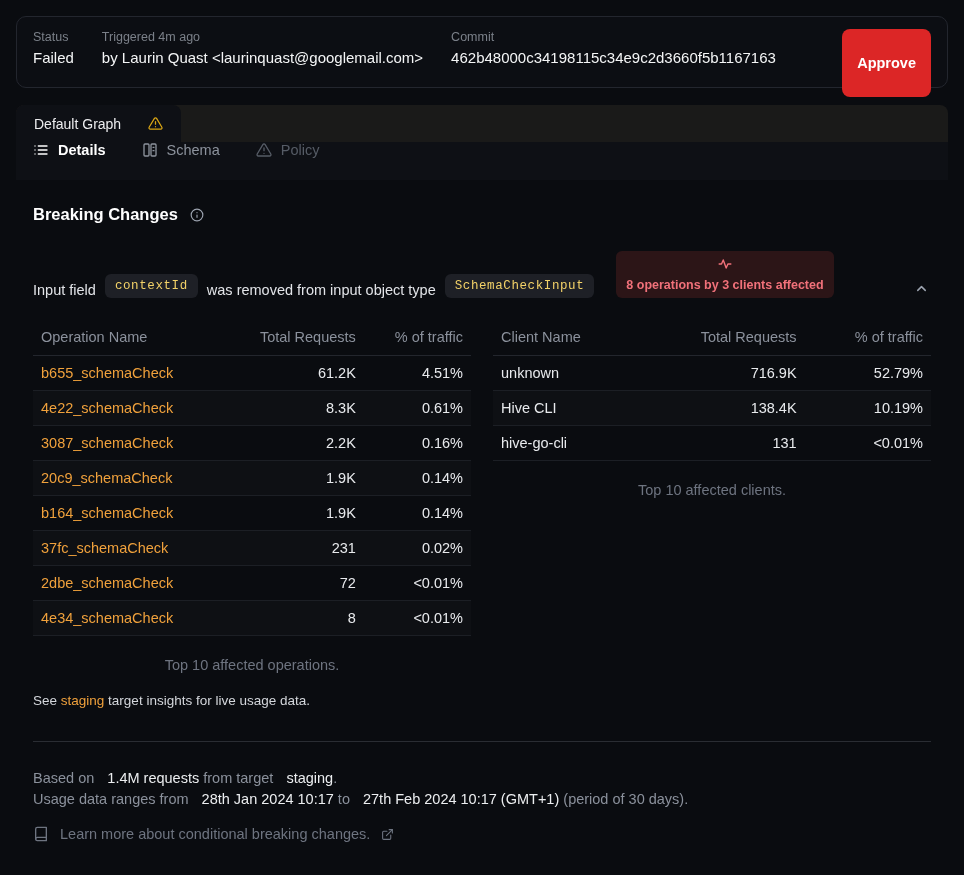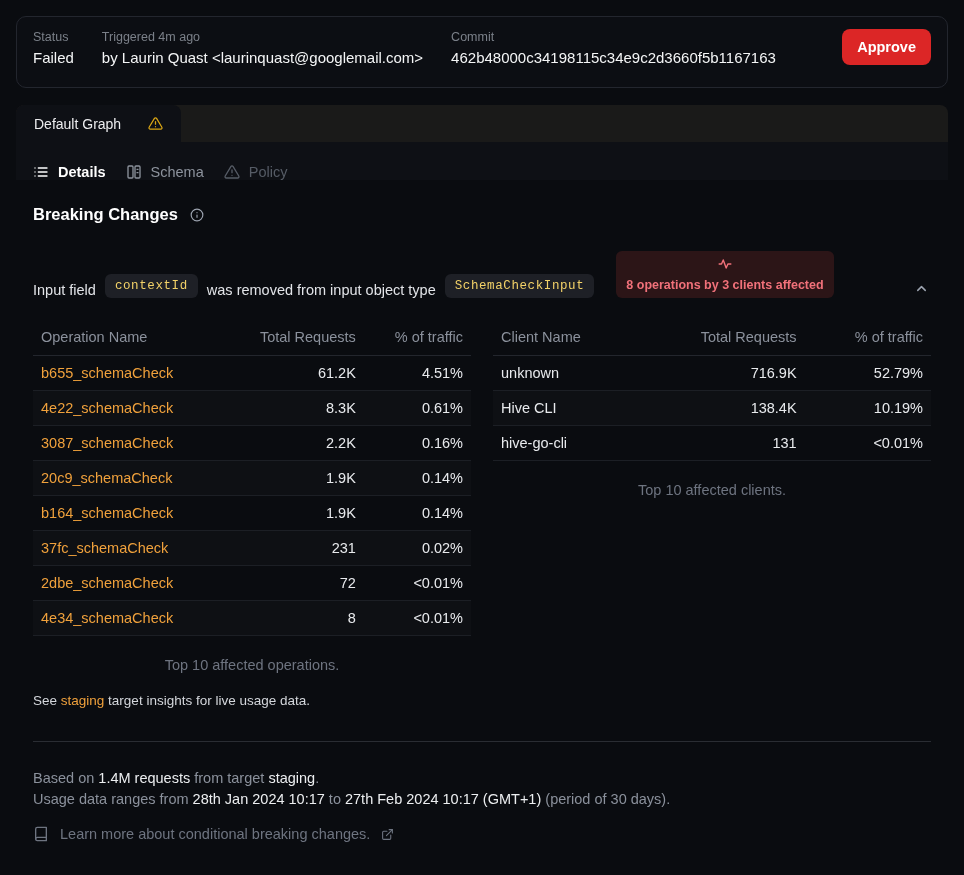--- a/index.html
+++ b/index.html
@@ -18,37 +18,37 @@
     border: 1px solid #23262e; border-radius: 10px;
     background: #0c0e13;
     padding: 12px 16px; height: 72px; gap: 28px;
   }
   .field-label { font-size: 12.5px; color: #7b8089; line-height: 1.3; }
   .field-value { font-size: 15px; color: #f4f5f6; margin-top: 3px; line-height: 1.3; white-space: nowrap; }
   .approve-btn {
     margin-left: auto;
     background: #dc2626; color: #fff; border: none; cursor: pointer;
     font-family: inherit; font-size: 14.5px; font-weight: 700;
-    padding: 10px 15px; border-radius: 8px;
+    padding: 26px 15px; border-radius: 8px;
   }
 
   
   .main-card { margin-top: 17px; }
   .tab-strip {
     background: #1a1a19; height: 37px; display: flex;
     border-radius: 8px 8px 0 0; overflow: hidden;
   }
   .graph-tab {
     background: #0e1015; color: #ededef; font-size: 14px;
     display: flex; align-items: center; gap: 27px;
     padding: 0 18px; border-radius: 8px 8px 0 0; cursor: pointer;
   }
   .nav-row {
     background: #0e1015; height: 38px;
-    display: flex; align-items: flex-end; gap: 20px; padding: 0 17px;
+    display: flex; align-items: flex-start; gap: 36px; padding: 0 17px;
   }
   .nav-item { display: flex; align-items: center; gap: 9px; font-size: 14.5px; cursor: pointer; }
   .nav-item.active { color: #ffffff; font-weight: 600; }
   .nav-item.idle { color: #8d939d; }
   .nav-item.dim { color: #565c66; }
 
   .content { padding: 17px 17px 0; }
 
   .section-title-row { display: flex; align-items: center; gap: 12px; margin-top: 8px; }
   .section-title { font-size: 16.5px; font-weight: 700; color: #ffffff; }
@@ -91,21 +91,21 @@
   a.op-link { color: #f0a13c; text-decoration: none; cursor: pointer; }
   .table-caption { text-align: center; color: #6e7480; margin-top: 21px; font-size: 14.5px; }
 
   .insights-note { margin-top: 20px; font-size: 13.5px; color: #d4d7dc; }
   .insights-note a { color: #f0a13c; text-decoration: none; cursor: pointer; }
 
   .section-divider { border: none; border-top: 1px solid #2a2d33; margin: 33px 0 0; }
 
   
   .usage-footer { margin-top: 26px; color: #8b919c; font-size: 14.5px; line-height: 1.42; }
-  .usage-footer .hl { color: #eceef0; }
+  .usage-footer .hl { color: #eceef0; margin-left: 9px; }
   .learn-more-row {
     margin-top: 15px; color: #6e7480; font-size: 14.5px;
     display: flex; align-items: center; gap: 11px; cursor: pointer;
   }
   .icon { display: inline-flex; flex: none; }
 </style>
 </head>
 <body>
 
 <div class="page">

